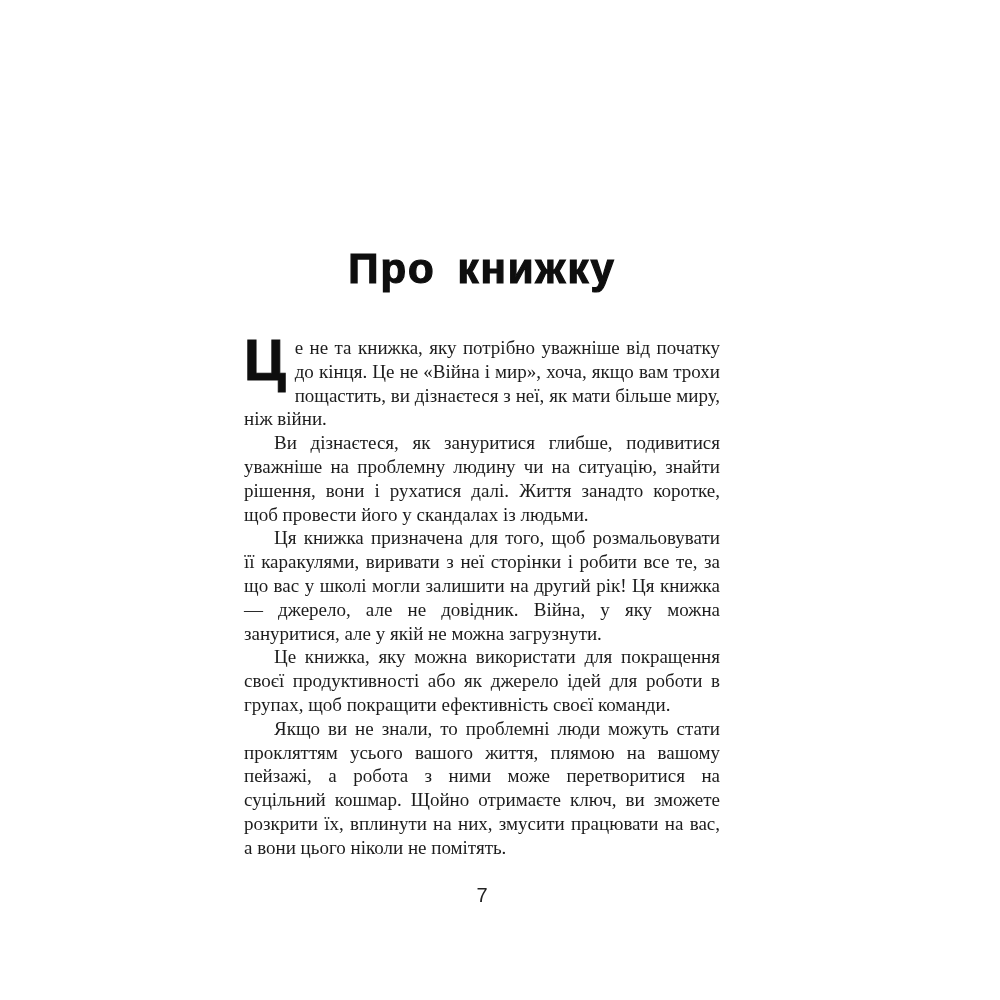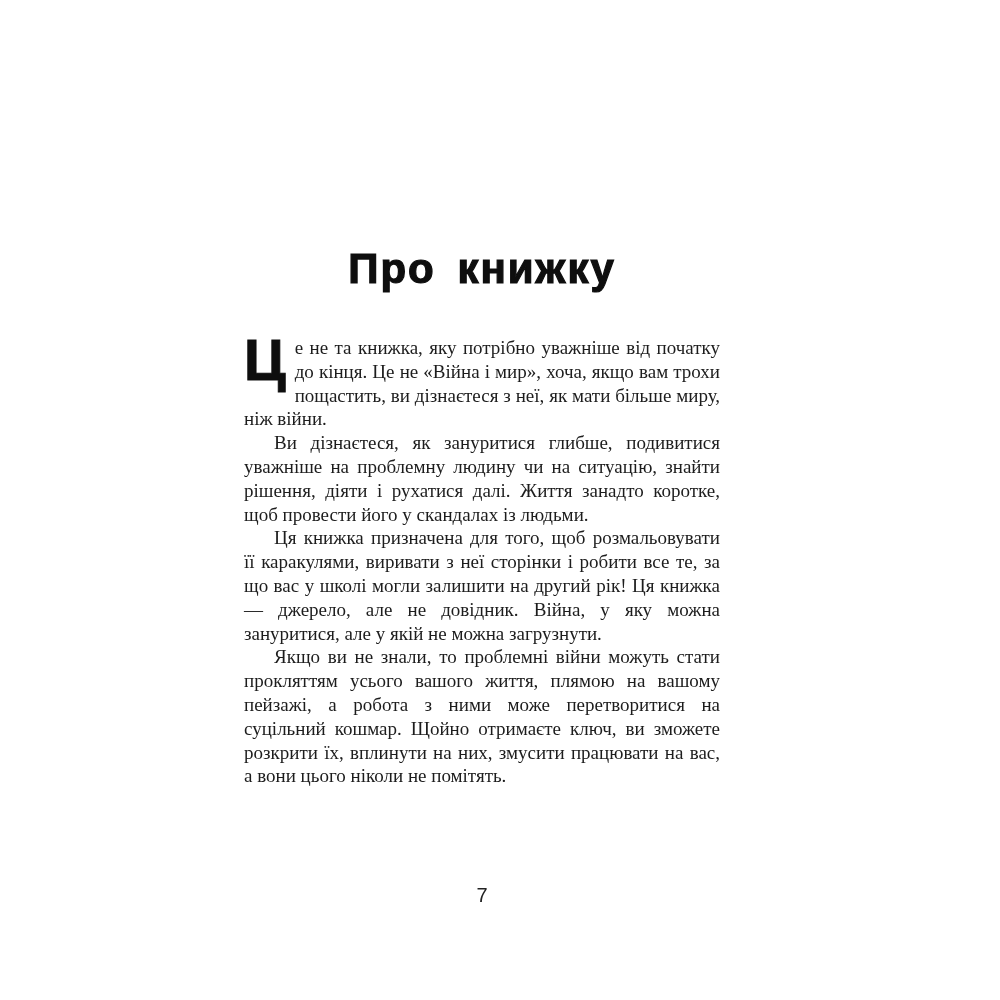--- a/index.html
+++ b/index.html
@@ -72,23 +72,24 @@
 </head>
 <body>
 
 <div class="page">
 
   <h1 class="chapter-title">Про книжку</h1>
 
   <div class="body-text">
     <p class="para"><span class="dropcap">Ц</span><span>е не та книжка, яку потрібно уважніше від початку до кінця. Це не «Війна і мир», хоча, якщо вам трохи пощастить, ви дізнаєтеся з неї, як мати більше миру, ніж війни.</span></p>
 
-    <p class="para indent">Ви дізнаєтеся, як зануритися глибше, подивитися уважніше на проблемну людину чи на ситуацію, знайти рішення, діяти і рухатися далі. Життя занадто коротке, щоб провести його у скандалах із людьми.</p>
+    <p class="para indent">Ви дізнаєтеся, як зануритися глибше, подивитися уважніше на проблемну людину чи на ситуацію, знайти рішення, вони і рухатися далі. Життя занадто коротке, щоб провести його у скандалах із людьми.</p>
 
     <p class="para indent">Ця книжка призначена для того, щоб розмальовувати її каракулями, виривати з неї сторінки і робити все те, за що вас у школі могли залишити на другий рік! Ця книжка — джерело, але не довідник. Війна, у яку можна зануритися, але у якій не можна загрузнути.</p>
 
+    <p class="para indent">Це книжка, яку можна використати для покращення своєї продуктивності або як джерело ідей для роботи в групах, щоб покращити ефективність своєї команди.</p>
 
-    <p class="para indent">Якщо ви не знали, то проблемні війни можуть стати прокляттям усього вашого життя, плямою на вашому пейзажі, а робота з ними може перетворитися на суцільний кошмар. Щойно отримаєте ключ, ви зможете розкрити їх, вплинути на них, змусити працювати на вас, а вони цього ніколи не помітять.</p>
+    <p class="para indent">Якщо ви не знали, то проблемні люди можуть стати прокляттям усього вашого життя, плямою на вашому пейзажі, а робота з ними може перетворитися на суцільний кошмар. Щойно отримаєте ключ, ви зможете розкрити їх, вплинути на них, змусити працювати на вас, а вони цього ніколи не помітять.</p>
   </div>
 
   <div class="page-number">7</div>
 
 </div>
 
 </body></html>

